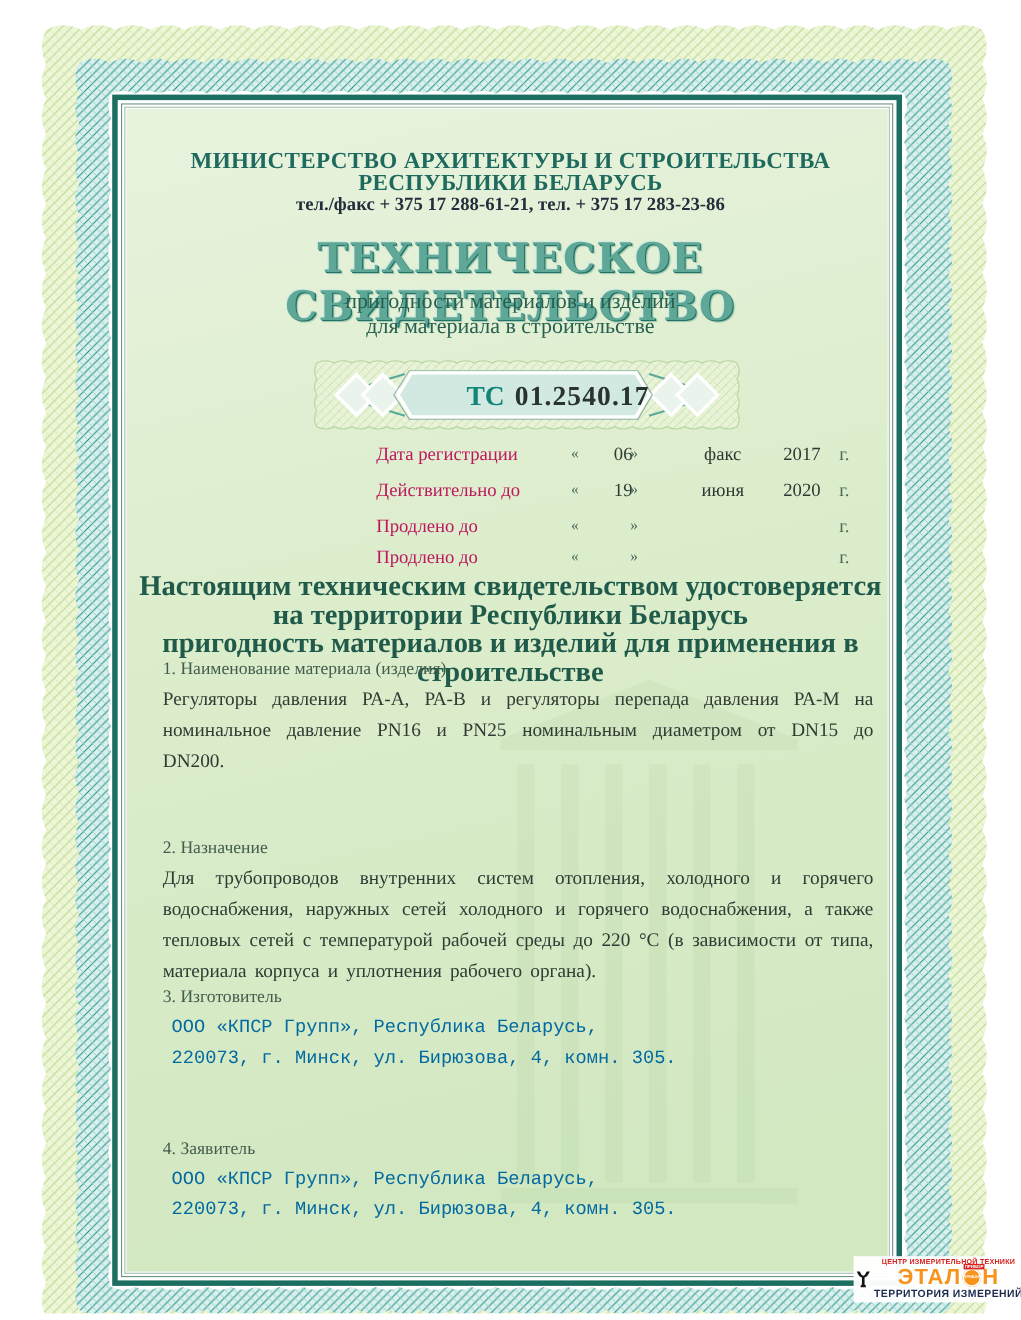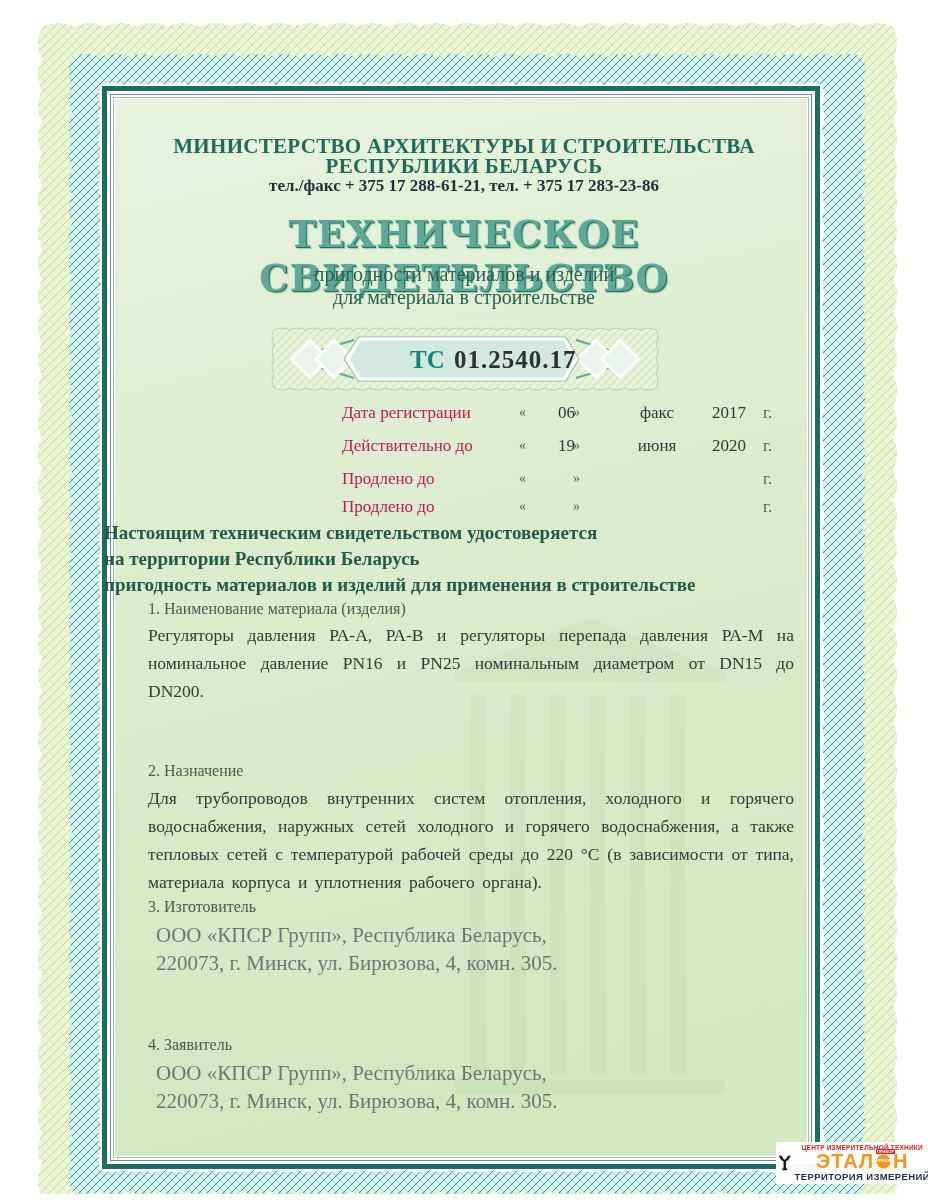--- a/index.html
+++ b/index.html
@@ -13,42 +13,42 @@
   .min-line{font-size:21px;line-height:20px;font-weight:700;color:#1e6a5e;letter-spacing:.3px;}
   .org-line{font-size:17px;line-height:20px;font-weight:700;color:#232e3c;}
   .title{left:117px;top:212px;width:694px;text-align:center;
          font-family:"DejaVu Serif",serif;font-size:37px;font-weight:700;letter-spacing:1px;
          color:#5fa796;
          text-shadow:1px 1px 0 #1f7265, 2px 2px 1px rgba(31,114,101,.35), -1px -1px 0 #cfeae1;}
   .subtitle{left:117px;top:263px;width:694px;text-align:center;
             font-size:20px;line-height:23px;color:#27604f;}
 
   
-  .banner{left:270px;top:326px;width:390px;height:66px;}
+  .banner{left:284px;top:326px;width:390px;height:66px;}
 
   
   .drow{position:absolute;left:117px;width:694px;height:26px;font-size:17px;}
   .drow span{position:absolute;white-space:nowrap;}
   .dlabel{left:225px;color:#be185d;}
   .dq1{left:402px;color:#46685a;font-size:14px;top:2px;}
   .dday{left:414px;width:44px;text-align:right;color:#2e3933;}
   .dq2{left:456px;color:#46685a;font-size:14px;top:2px;}
   .dmonth{left:480px;width:120px;text-align:center;color:#2e3933;}
   .dyear{left:582px;width:60px;text-align:center;color:#2e3933;}
   .dsuf{left:646px;color:#4b6b59;}
 
   
-  .statement{left:104px;top:520px;width:694px;text-align:left;
-             font-size:19px;line-height:26px;font-weight:700;color:#1f5a4a;}
+  .statement{left:117px;top:520px;width:694px;text-align:center;
+             font-size:26px;line-height:26px;font-weight:700;color:#1f5a4a;}
 
   
   .sec-h{left:148px;font-size:16px;color:#435d4d;}
   .sec-b{left:148px;width:646px;font-size:17.5px;line-height:28px;color:#2f3b33;
          text-align:justify;word-spacing:3px;}
-  .addr{left:156px;width:620px;font-size:21px;line-height:28px;color:#737373;}
+  .addr{left:156px;width:620px;font-size:17px;line-height:28px;color:#0369a1;font-family:Liberation Mono, monospace;}
 
   
   .logo{left:776px;top:1142px;width:152px;background:rgba(255,255,255,.96);
         display:flex;align-items:center;gap:3px;padding:2px 0 2px 2px;
         font-family:"Liberation Sans",sans-serif;z-index:5;}
   .logo-col{display:flex;flex-direction:column;align-items:center;}
   .logo-top{font-size:6.5px;font-weight:700;color:#d6231f;letter-spacing:.2px;white-space:nowrap;}
   .brand{display:flex;align-items:center;line-height:20px;}
   .brand-txt{font-size:20px;font-weight:800;color:#f7941d;letter-spacing:1px;}
   .badge{position:relative;width:17px;height:17px;border-radius:50%;background:#f7941d;

